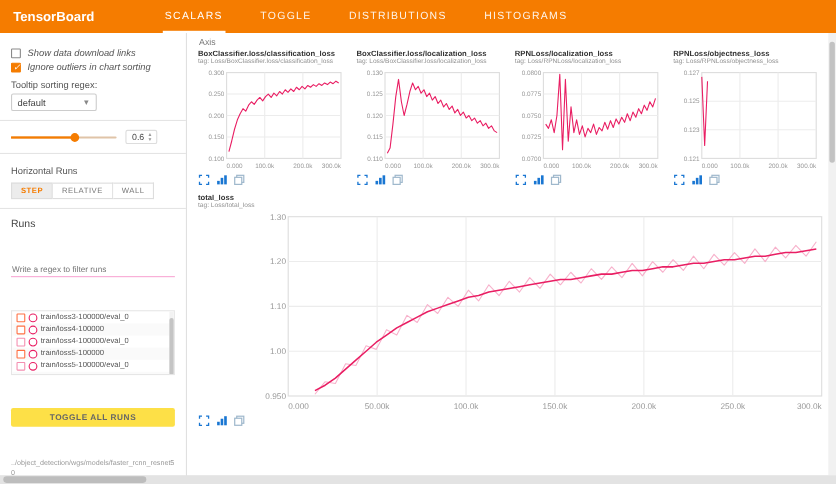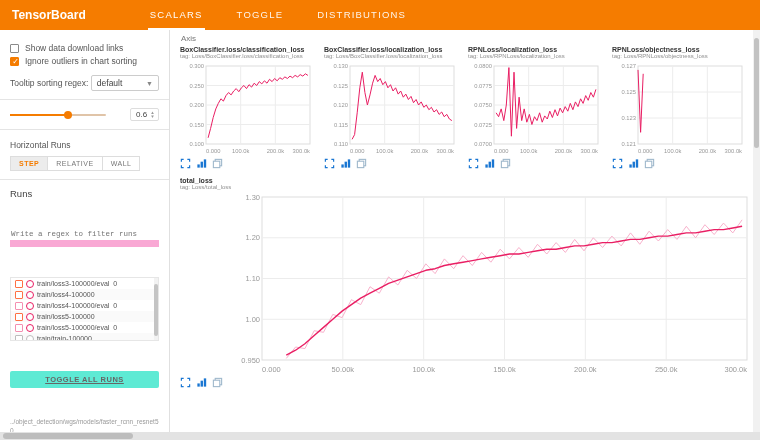--- a/index.html
+++ b/index.html
@@ -13,54 +13,54 @@
   .tabs { display:flex; gap:30px; margin-left:46px; font-size:9.5px; letter-spacing:1.2px; height:100%; align-items:stretch; }
   .tab { display:flex; align-items:center; padding:0 2px; opacity:.92; cursor:pointer; border-bottom:2px solid transparent; }
   .tab.active { font-weight:normal; opacity:1; border-bottom:2px solid #fff; }
 
   
   .content { flex:1; display:flex; min-height:0; }
   .sidebar { width:170px; flex:0 0 auto; border-right:1px solid #e0e0e0; background:#fff; font-size:8.5px; color:#555; display:flex; flex-direction:column; padding:8px 0 2px; }
   .side-section { padding:2px 10px; }
   .divider { height:1px; background:#e4e4e4; margin:6px 0; flex:0 0 auto; }
 
-  .cb-row { display:flex; align-items:center; margin:3px 0; cursor:pointer; }
+  .cb-row { display:flex; align-items:center; margin:3px 0; cursor:pointer;font-style:italic; }
   .cb { width:9px; height:9px; border:1px solid #8a8a8a; border-radius:1px; margin-right:6px; flex:0 0 auto; position:relative; background:#fff; }
   .cb.checked { background:#f57c00; border-color:#f57c00; }
   .cb.checked::after { content:"✓"; position:absolute; left:0; top:-1px; width:9px; text-align:center; font-size:8px; color:#fff; }
 
   .tooltip-row { margin-top:6px; }
-  .select { display:inline-flex; align-items:center; justify-content:space-between; border:1px solid #ccc; border-radius:2px; padding:2px 5px; width:68px; margin-top:3px; color:#444; cursor:pointer; background:#fff; }
+  .select { display:inline-flex; align-items:center; justify-content:space-between; border:1px solid #ccc; border-radius:2px; padding:2px 5px; width:78px; margin-top:3px; color:#444; cursor:pointer; background:#fff; }
   .caret { font-size:7px; color:#888; margin-left:6px; }
 
   .side-label { font-size:8.5px; color:#555; margin:2px 0 6px; }
-  .slider-row { display:flex; align-items:center; gap:24px; }
+  .slider-row { display:flex; align-items:center; gap:8px; }
   .slider { position:relative; width:96px; height:2px; background:#e0c4a8; border-radius:1px; cursor:pointer; }
   .slider-fill { position:absolute; left:0; top:0; height:2px; width:60%; background:#f57c00; }
   .slider-thumb { position:absolute; left:60%; top:-3px; width:8px; height:8px; border-radius:50%; background:#f57c00; transform:translateX(-50%); }
   .num-box { display:flex; align-items:center; border:1px solid #ddd; border-radius:2px; padding:1px 3px 1px 5px; font-size:8px; color:#444; gap:3px; }
   .spin { display:flex; flex-direction:column; font-size:4.5px; line-height:4px; color:#999; }
 
   .axis-btns { display:flex; margin-top:4px; }
   .axis-btn { font-size:7px; letter-spacing:.5px; padding:3px 8px; border:1px solid #ddd; color:#777; background:#fff; cursor:pointer; }
   .axis-btn + .axis-btn { border-left:none; }
   .axis-btn.active { background:#ececec; color:#f57c00; font-weight:bold; }
 
   .runs-section { flex:1; display:flex; flex-direction:column; min-height:0; padding:0 10px;gap:26px; }
   .runs-header { font-size:9.5px; color:#444; margin:2px 0 3px; }
-  .runs-filter { border:none; border-bottom:7px solid #f9a8d4; font-size:7.5px; padding:2px 1px; color:#333; outline:none; width:100%; font-family:Liberation Mono, monospace; }
+  .runs-filter { border:none; border-bottom:1px solid #f9a8d4; font-size:7.5px; padding:2px 1px; color:#333; outline:none; width:100%; font-family:Liberation Sans, sans-serif; }
   .runs-list { flex:1; min-height:0; overflow:hidden; border:1px solid #e6e6e6; margin-top:4px; position:relative; background:#fff; }
   .run-row { display:flex; align-items:center; gap:3px; padding:1.5px 4px; }
   .run-row:nth-child(even){ background:#fafafa; }
   .rcb { width:8px; height:8px; border:1px solid; border-radius:1px; font-size:6.5px; line-height:7px; text-align:center; color:#fff; flex:0 0 auto; background:#fff; }
   .rcb.round { border-radius:50%; }
   .run-label { font-size:7px; color:#555; white-space:nowrap; overflow:hidden; }
   .runs-scroll { position:absolute; right:0; top:0; bottom:0; width:4px; background:#f2f2f2; }
   .runs-scroll-thumb { position:absolute; right:0; top:6px; width:4px; height:52px; background:#c4c4c4; border-radius:2px; }
-  .toggle-all { text-align:center; font-size:7.5px; font-weight:bold; letter-spacing:.5px; color:#666; background:#5eead4; padding:4px 0; margin-top:4px; cursor:pointer; border-radius:2px;text-decoration:underline; }
+  .toggle-all { text-align:center; font-size:7.5px; font-weight:bold; letter-spacing:.5px; color:#666; background:#fde047; padding:4px 0; margin-top:4px; cursor:pointer; border-radius:2px; }
   .runs-path { font-size:6.5px; color:#9a9a9a; padding:4px 0 2px; line-height:1.35; word-break:break-all; }
 
   
   .main { flex:1; min-width:0; padding:4px 14px 4px 10px; position:relative; overflow:hidden; background:#fff; }
   .group-label { font-size:8px; color:#777; margin:0 0 3px 1px; }
   .charts-row { display:flex; gap:9px; }
   .chart-card { width:135px; flex:0 0 auto; }
   .chart-title { font-size:7px; font-weight:bold; color:#333; white-space:nowrap; overflow:hidden; }
   .chart-tag { font-size:6px; color:#919191; white-space:nowrap; overflow:hidden; }
   .chart-box { width:135px; height:94px; margin-top:2px; position:relative; }
@@ -80,20 +80,21 @@
 <body>
 
 <div class="app">
 
   <div class="hdr">
     <div class="logo">TensorBoard</div>
     <div class="tabs">
       <div class="tab active">SCALARS</div>
       <div class="tab">TOGGLE</div>
       <div class="tab">DISTRIBUTIONS</div>
+      <div class="tab">HISTOGRAMS</div>
     </div>
   </div>
 
   <div class="content">
     <aside class="sidebar">
       <div class="side-section">
         <label class="cb-row">
           <span class="cb"></span>
           <span>Show data download links</span>
         </label>

